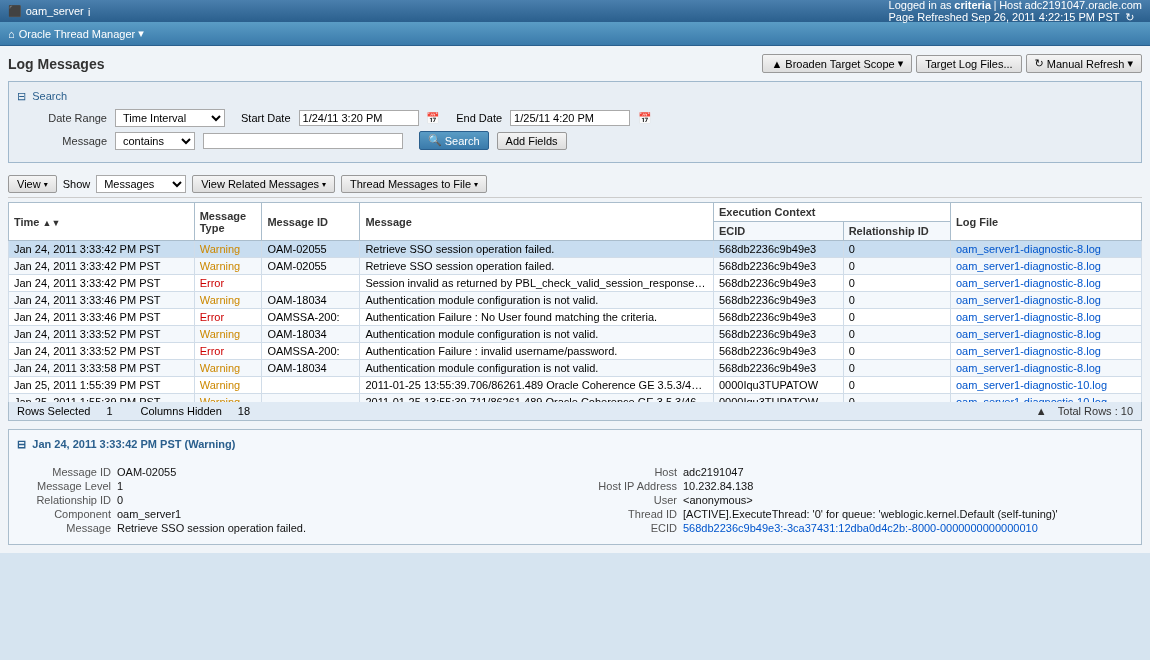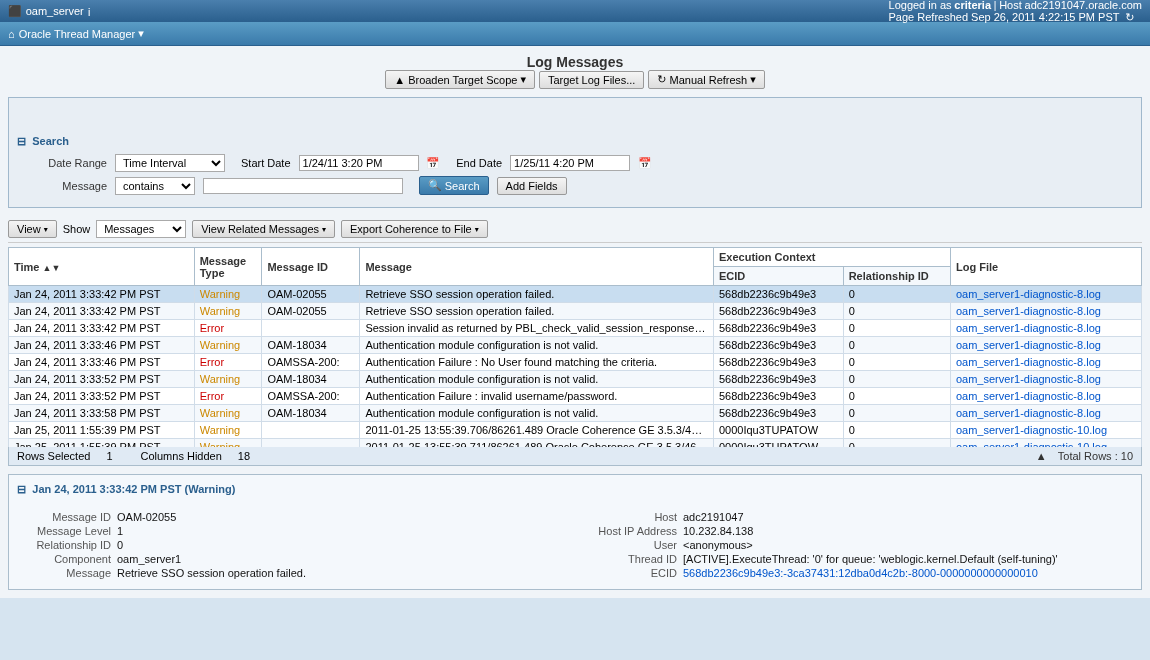--- a/index.html
+++ b/index.html
@@ -42,21 +42,20 @@
       background: #f0f4f8;
       padding: 8px;
     }
 
     
     .page-header {
       display: flex;
       justify-content: space-between;
       align-items: center;
       margin-bottom: 8px;
-      flex-direction: column;
     }
     .page-title { font-size: 14px; font-weight: bold; color: #333; }
     .header-buttons { display: flex; gap: 4px; align-items: center; }
 
     
     .btn {
       background: linear-gradient(to bottom, #f5f5f5, #ddd);
       border: 1px solid #999;
       padding: 2px 8px;
       cursor: pointer;
@@ -73,25 +72,24 @@
     }
 
     
     .search-panel {
       background: #e8eef4;
       border: 1px solid #a0b8cc;
       padding: 8px;
       margin-bottom: 8px;
     }
     .search-panel-header {
-      font-weight: bold;
+      font-weight: normal;
       color: #2a5f8d;
       margin-bottom: 6px;
       cursor: pointer;
-      margin-top: 29px;
     }
     .form-row {
       display: flex;
       align-items: center;
       margin-bottom: 4px;
       gap: 8px;
     }
     .form-label {
       width: 90px;
       text-align: right;
@@ -327,21 +325,21 @@
     <span>Show</span>
     <select style="width:90px;">
       <option>Messages</option>
       <option>Targets</option>
     </select>
     <button class="btn">
       <span>View Related Messages</span>
       <span class="tri">▾</span>
     </button>
     <button class="btn">
-      <span>Export Coherence to File</span>
+      <span>Thread Messages to File</span>
       <span class="tri">▾</span>
     </button>
   </div>
 
   <div class="table-wrapper">
     <table class="log-table">
       <thead>
         <tr>
           <th rowspan="2">
             <span>Time</span>

